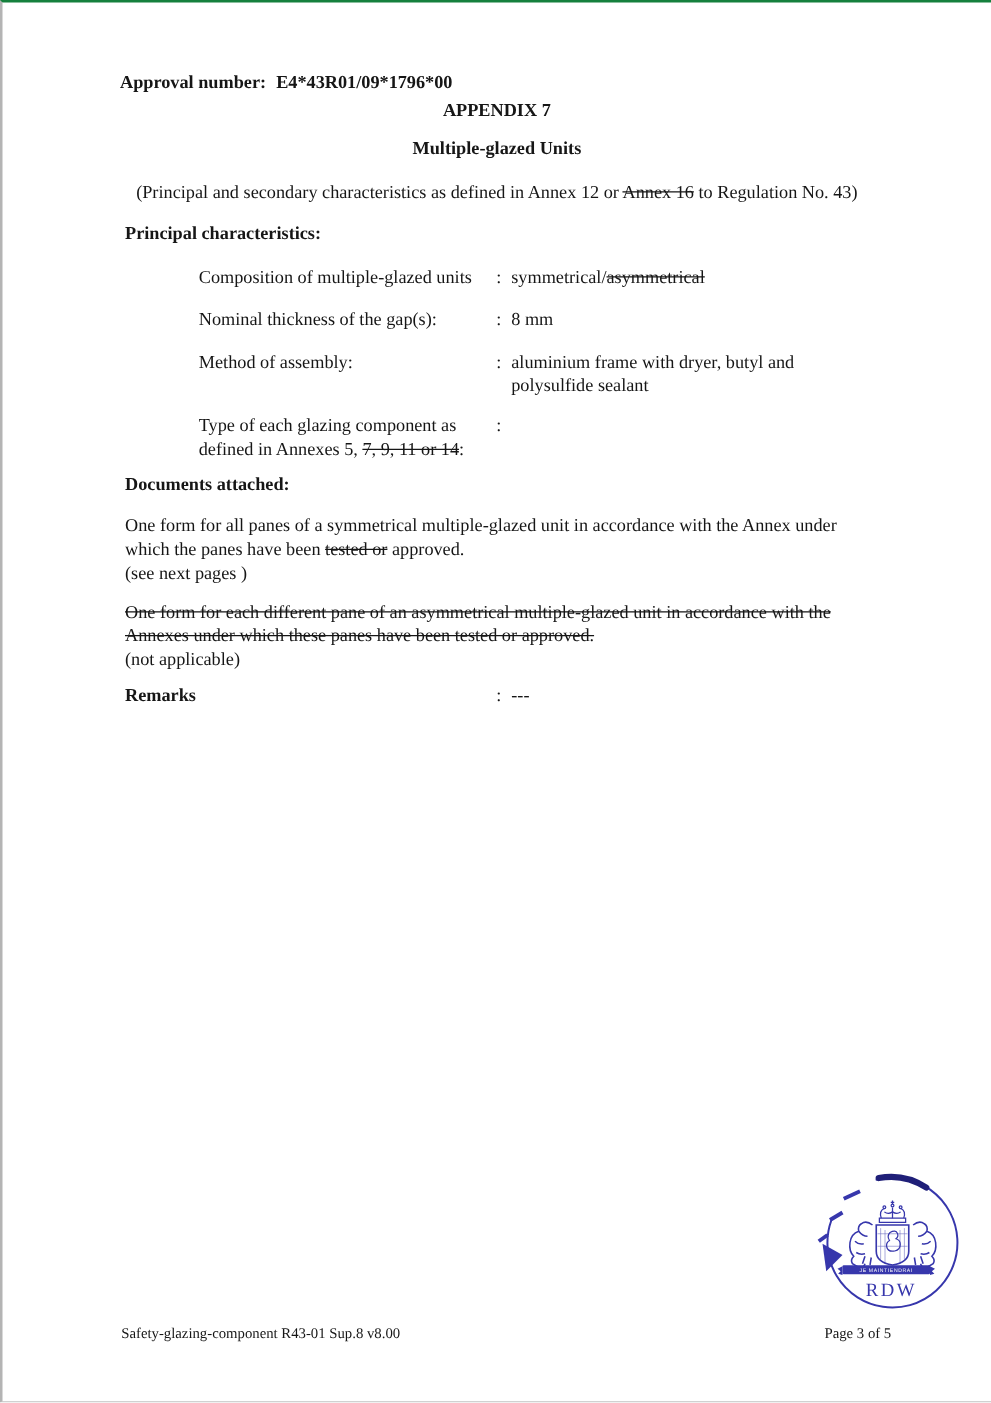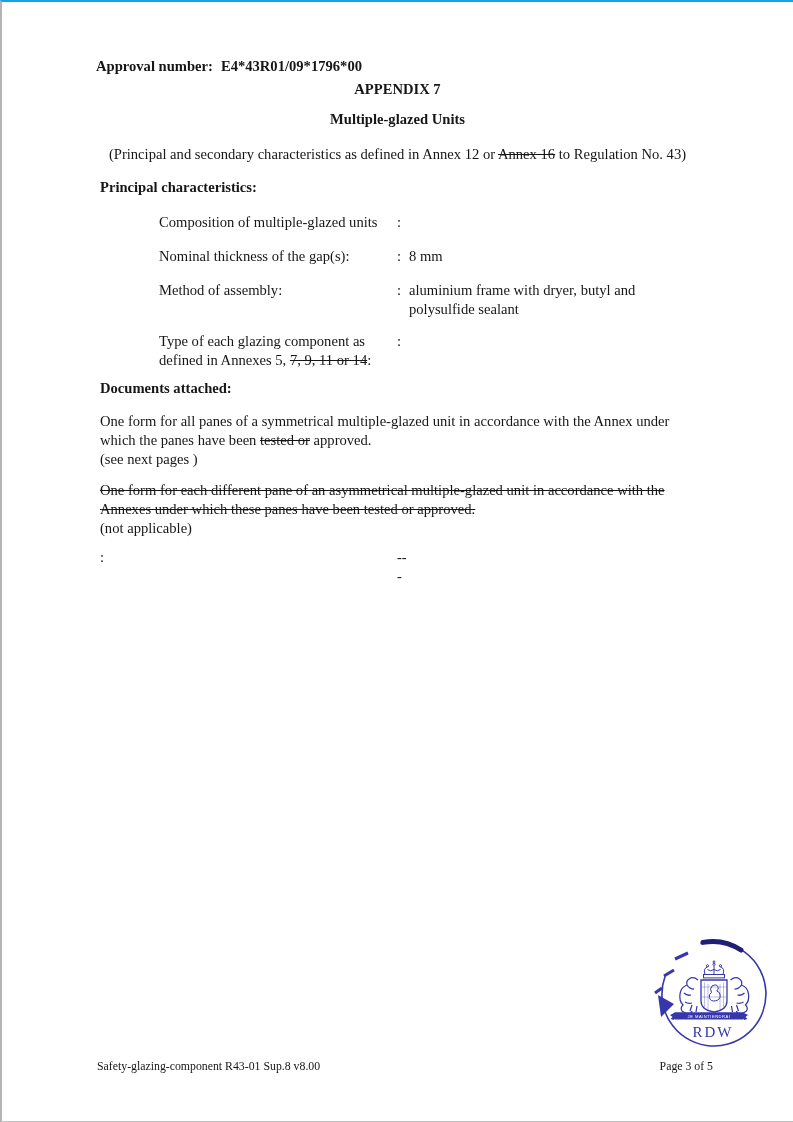--- a/index.html
+++ b/index.html
@@ -1,19 +1,19 @@
 <!DOCTYPE html>
 <html><head>
 <meta charset="utf-8">
 <style>
   html,body{margin:0;padding:0;background:#ffffff;}
   .page{
     position:relative;width:793px;height:1122px;background:#fff;
     font-family:"Liberation Serif", serif;color:#161616;
-    border-top:2px solid #0ea5e9;border-left:2px solid #b4b4b4;border-bottom:1px solid #c2c2c2;
+    border-top:2px solid #15803d;border-left:2px solid #b4b4b4;border-bottom:1px solid #c2c2c2;
     box-sizing:border-box;overflow:hidden;
   }
   .abs{position:absolute;white-space:pre-line;font-size:14.6px;line-height:19px;}
   .b{font-weight:bold;}
   .center{left:0;width:100%;text-align:center;}
   .strike{text-decoration:line-through;}
   .row{position:absolute;display:grid;grid-template-columns:238px 12px 330px;}
   .row .cell{white-space:pre-line;font-size:14.6px;line-height:19px;}
   .rrow{position:absolute;display:grid;grid-template-columns:297px 12px 220px;}
   .rrow .cell{white-space:pre-line;font-size:14.6px;line-height:19px;}
@@ -31,20 +31,21 @@
 
   <div class="abs b center" style="top:78px;">APPENDIX 7</div>
   <div class="abs b center" style="top:108px;">Multiple-glazed Units</div>
   <div class="abs center" style="top:143px;"><span>(Principal and secondary characteristics as defined in Annex 12 or </span><span class="strike">Annex 16</span><span> to Regulation No. 43)</span></div>
 
   <div class="abs b" style="left:98px;top:176px;">Principal characteristics:</div>
 
   <div class="row" style="left:157px;top:211px;">
     <div class="cell"><span>Composition of multiple-glazed units</span></div>
     <div class="cell">:</div>
+    <div class="cell"><span>symmetrical/</span><span class="strike">asymmetrical</span></div>
   </div>
   <div class="row" style="left:157px;top:245px;">
     <div class="cell"><span>Nominal thickness of the gap(s):</span></div>
     <div class="cell">:</div>
     <div class="cell"><span>8 mm</span></div>
   </div>
   <div class="row" style="left:157px;top:279px;">
     <div class="cell"><span>Method of assembly:</span></div>
     <div class="cell">:</div>
     <div class="cell"><span>aluminium frame with dryer, butyl and
@@ -58,20 +59,21 @@
 
   <div class="abs b" style="left:98px;top:377px;">Documents attached:</div>
   <div class="abs" style="left:98px;top:410px;width:640px;"><span>One form for all panes of a symmetrical multiple-glazed unit in accordance with the Annex under
 which the panes have been </span><span class="strike">tested or</span><span> approved.
 (see next pages )</span></div>
   <div class="abs" style="left:98px;top:479px;width:640px;"><span class="strike">One form for each different pane of an asymmetrical multiple-glazed unit in accordance with the
 Annexes under which these panes have been tested or approved.</span><span>
 (not applicable)</span></div>
 
   <div class="rrow" style="left:98px;top:546px;">
+    <div class="cell b">Remarks</div>
     <div class="cell">:</div>
     <div class="cell">---</div>
   </div>
 
   <div class="logo-wrap">
     <svg width="158" height="135" viewBox="0 0 158 135" xmlns="http://www.w3.org/2000/svg">
 
       <path d="M 63.5 16.8 A 52 52 0 1 1 28.1 49.2" fill="none" stroke="#3737ac" stroke-width="1.6"></path>
 
       <path d="M 104 23 A 52 52 0 0 0 66 15.4" fill="none" stroke="#1f1f78" stroke-width="5" stroke-linecap="round"></path>

